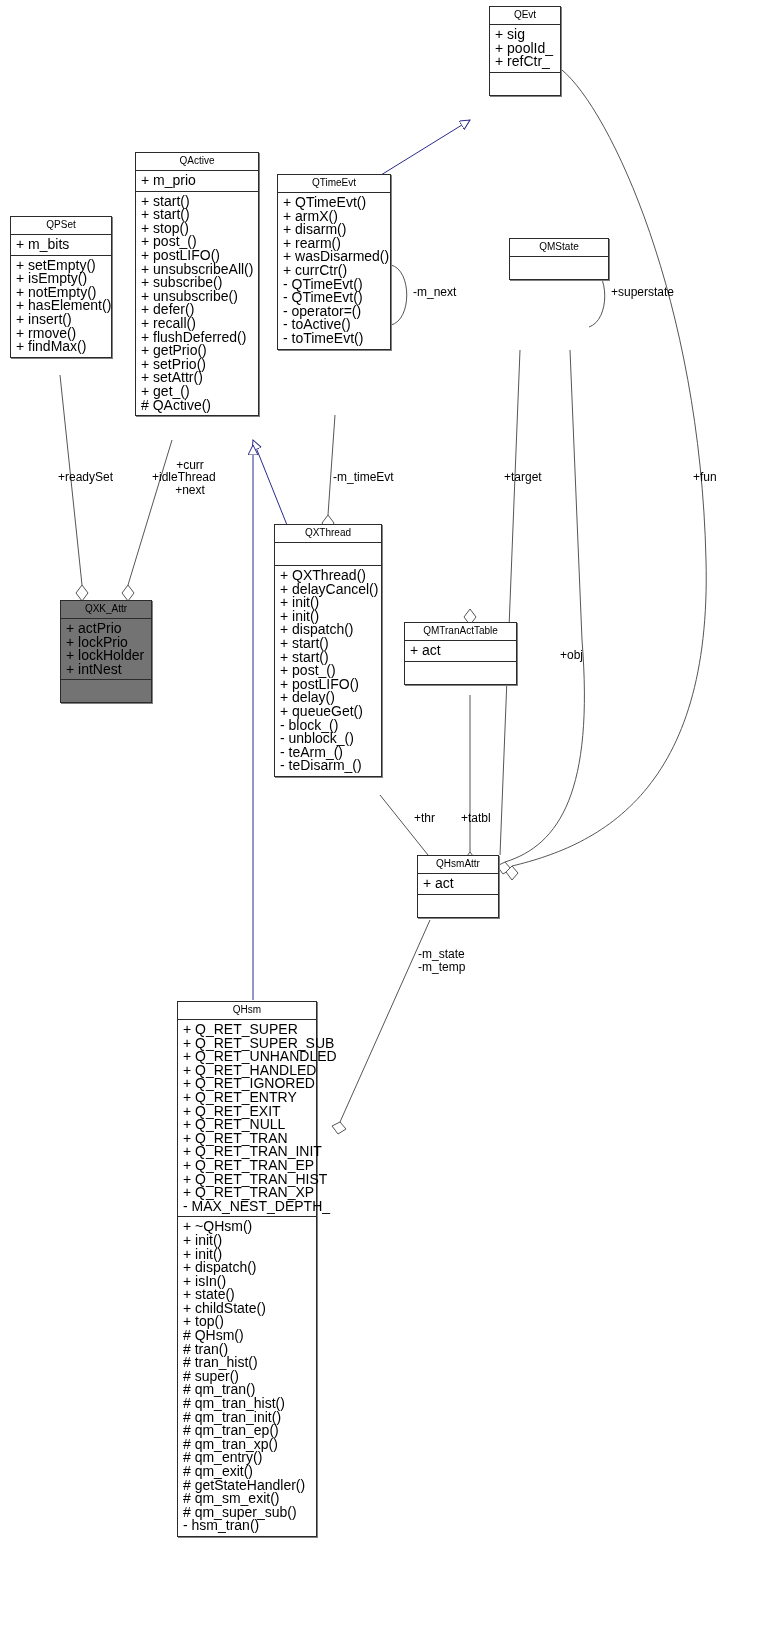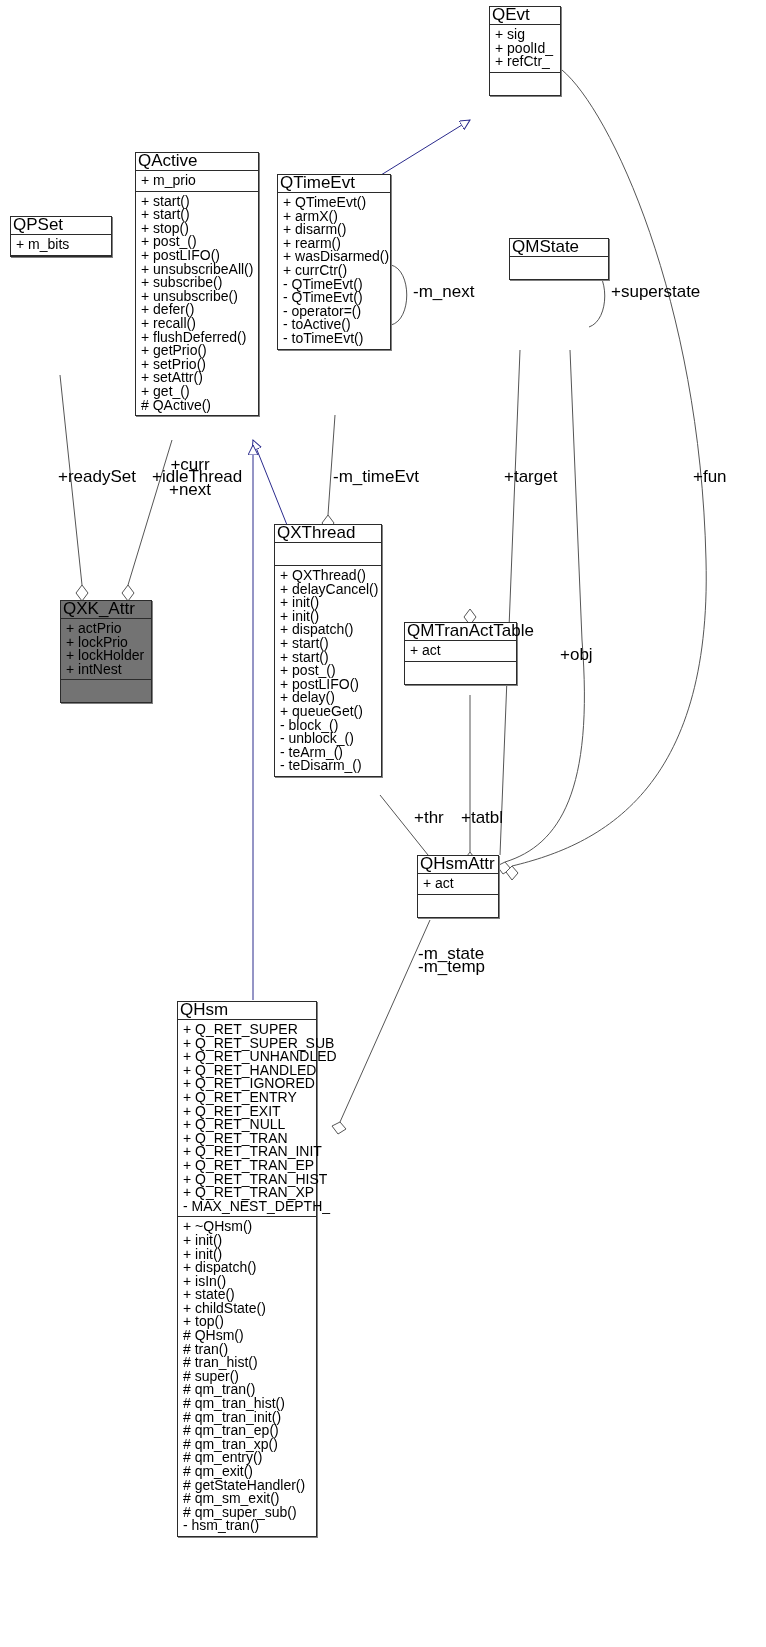--- a/index.html
+++ b/index.html
@@ -27,21 +27,22 @@
     position: absolute;
     border: 1px solid #2b2b2b;
     background: #ffffff;
     box-sizing: border-box;
     box-shadow: 1px 1px 0 0 #808080;
   }
   .umlbox.shaded {
     background: #737373;
   }
   .cls-title {
-    font-size: 17px;
+    text-align: center;
+    font-size: 10px;
     color: #000000;
     padding: 2px 2px 3px 2px;
     line-height: 12px;
     border-bottom: 1px solid #2b2b2b;
     white-space: nowrap;
   }
   .cls-attrs, .cls-ops {
     padding: 3px 4px 3px 5px;
     font-size: 14px;
     line-height: 13.6px;
@@ -52,21 +53,21 @@
     border-bottom: 1px solid #2b2b2b;
   }
   .cls-attrs.empty, .cls-ops.empty {
     min-height: 14px;
     padding-top: 4px;
     padding-bottom: 4px;
   }
   .row { white-space: nowrap; }
   .edge-label {
     position: absolute;
-    font-size: 17px;
+    font-size: 12px;
     line-height: 12.5px;
     color: #000000;
     white-space: nowrap;
     background: transparent;
   }
   .edge-label.center { text-align: center; }
 </style>
 </head>
 <body>
 
@@ -149,20 +150,29 @@
         <div class="row">+ setAttr()</div>
         <div class="row">+ get_()</div>
         <div class="row"># QActive()</div>
       </div>
   </div>
 
   <div class="umlbox" style="left:10px; top:216px; width:102px;">
     <div class="cls-title">QPSet</div>
     <div class="cls-attrs">
         <div class="row">+ m_bits</div>
+      </div>
+    <div class="cls-ops">
+        <div class="row">+ setEmpty()</div>
+        <div class="row">+ isEmpty()</div>
+        <div class="row">+ notEmpty()</div>
+        <div class="row">+ hasElement()</div>
+        <div class="row">+ insert()</div>
+        <div class="row">+ rmove()</div>
+        <div class="row">+ findMax()</div>
       </div>
   </div>
 
   <div class="umlbox" style="left:277px; top:174px; width:114px;">
     <div class="cls-title">QTimeEvt</div>
     <div class="cls-ops">
         <div class="row">+ QTimeEvt()</div>
         <div class="row">+ armX()</div>
         <div class="row">+ disarm()</div>
         <div class="row">+ rearm()</div>

